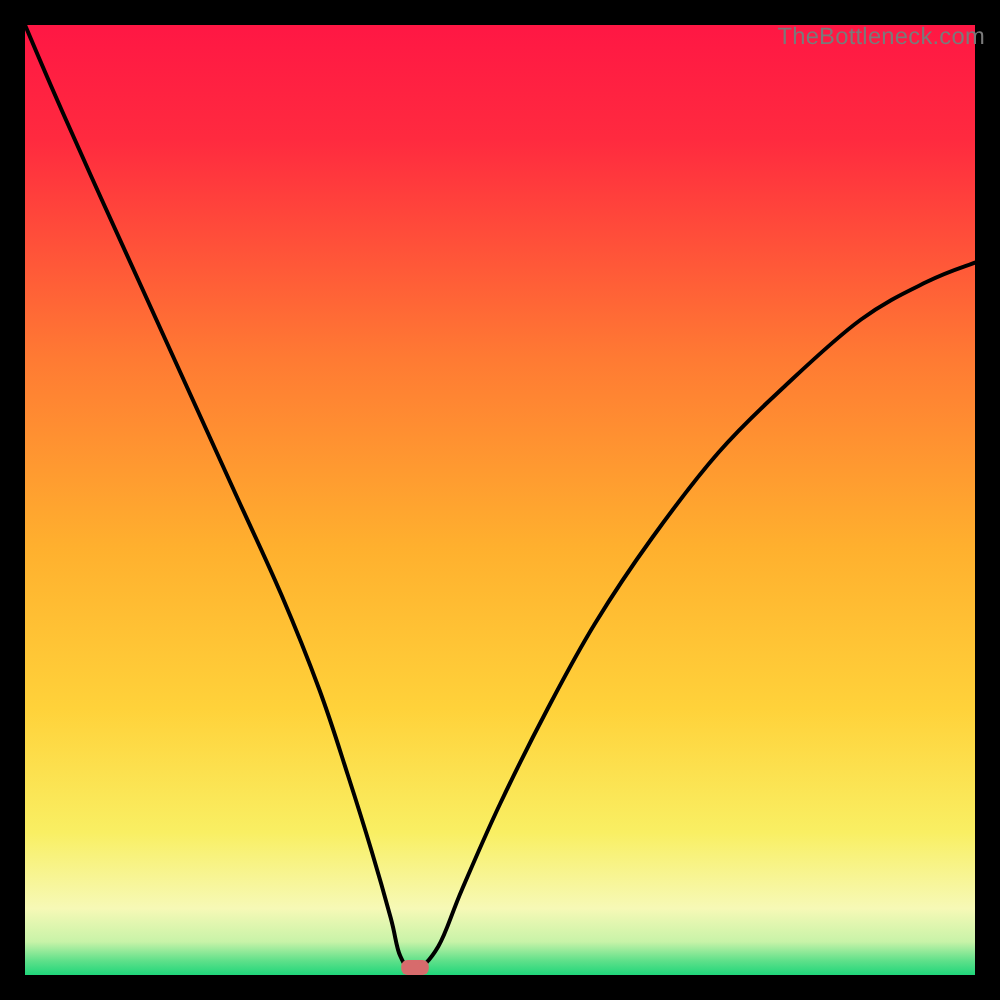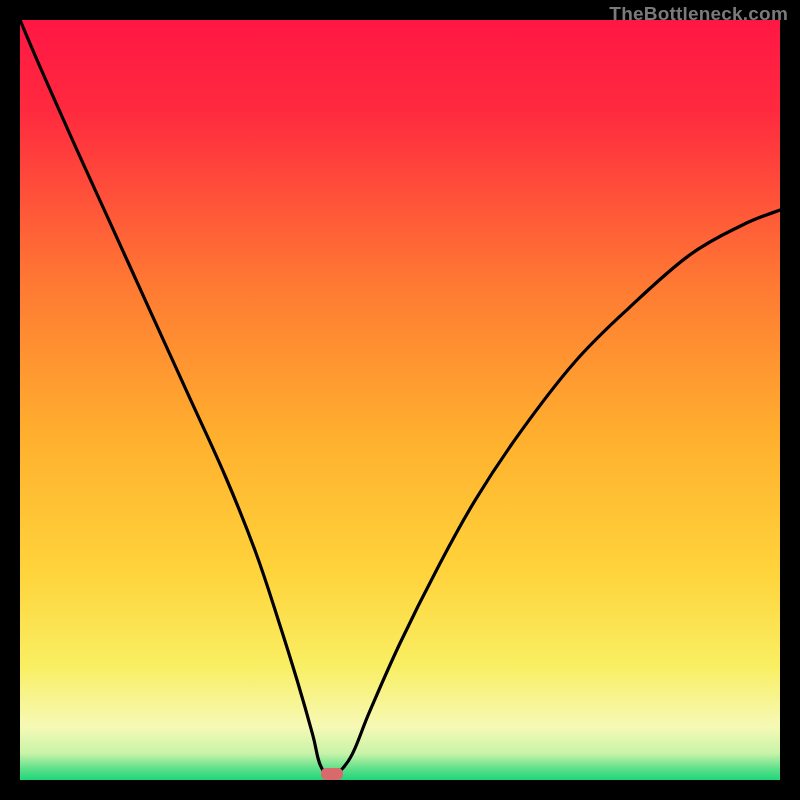--- a/index.html
+++ b/index.html
@@ -22,23 +22,24 @@
   .plot-area {
     position: absolute;
     top: 0;
     left: 0;
     width: 760px;
     height: 760px;
   }
   .watermark {
     position: absolute;
     color: #7a7a7a;
-    font-weight: 700;
+    font-weight: 400;
     letter-spacing: 0.2px;
     z-index: 50;
+    margin-top: 16px;
   }
   .marker {
     position: absolute;
     border-radius: 5px;
     z-index: 20;
   }
   svg.curve {
     position: absolute;
     top: 0;
     left: 0;

